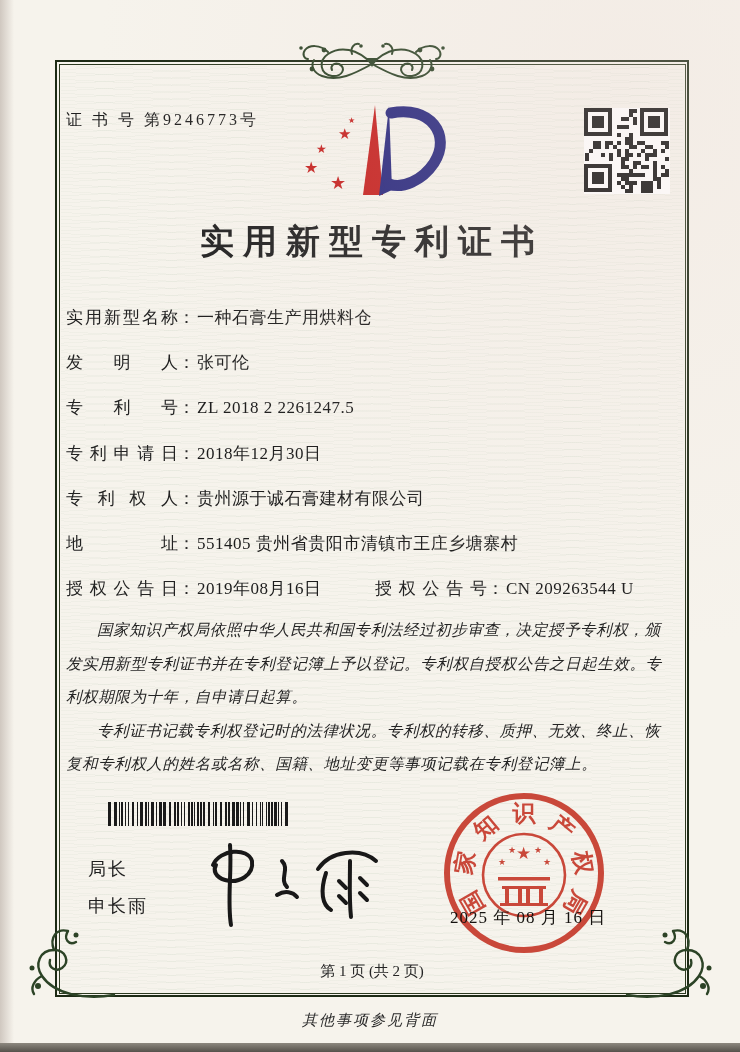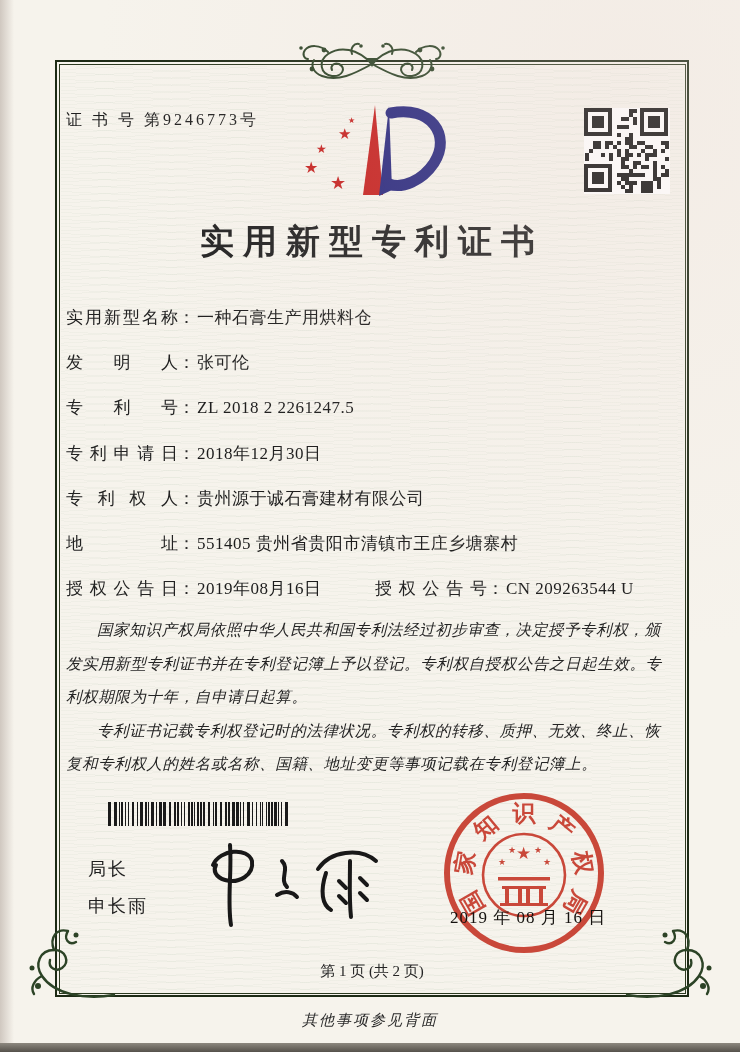--- a/index.html
+++ b/index.html
@@ -373,18 +373,18 @@
   <g id="seal-ring-text">
       <text x="82" y="30" text-anchor="middle" font-size="23" font-weight="bold" fill="#c63a2b" transform="rotate(-120 82 82)">国</text>
       <text x="82" y="30" text-anchor="middle" font-size="23" font-weight="bold" fill="#c63a2b" transform="rotate(-80 82 82)">家</text>
       <text x="82" y="30" text-anchor="middle" font-size="23" font-weight="bold" fill="#c63a2b" transform="rotate(-40 82 82)">知</text>
       <text x="82" y="30" text-anchor="middle" font-size="23" font-weight="bold" fill="#c63a2b" transform="rotate(0 82 82)">识</text>
       <text x="82" y="30" text-anchor="middle" font-size="23" font-weight="bold" fill="#c63a2b" transform="rotate(40 82 82)">产</text>
       <text x="82" y="30" text-anchor="middle" font-size="23" font-weight="bold" fill="#c63a2b" transform="rotate(80 82 82)">权</text>
       <text x="82" y="30" text-anchor="middle" font-size="23" font-weight="bold" fill="#c63a2b" transform="rotate(120 82 82)">局</text>
     </g>
 </svg>
-<div class="seal-date">2019 年 08 月 16 日</div>
+<div class="seal-date">2025 年 08 月 16 日</div>
 
 <div class="page-num">第 1 页 (共 2 页)</div>
 <div class="back-note">其他事项参见背面</div>
 
 <div class="scan-tint"></div>
 
 </body></html>

